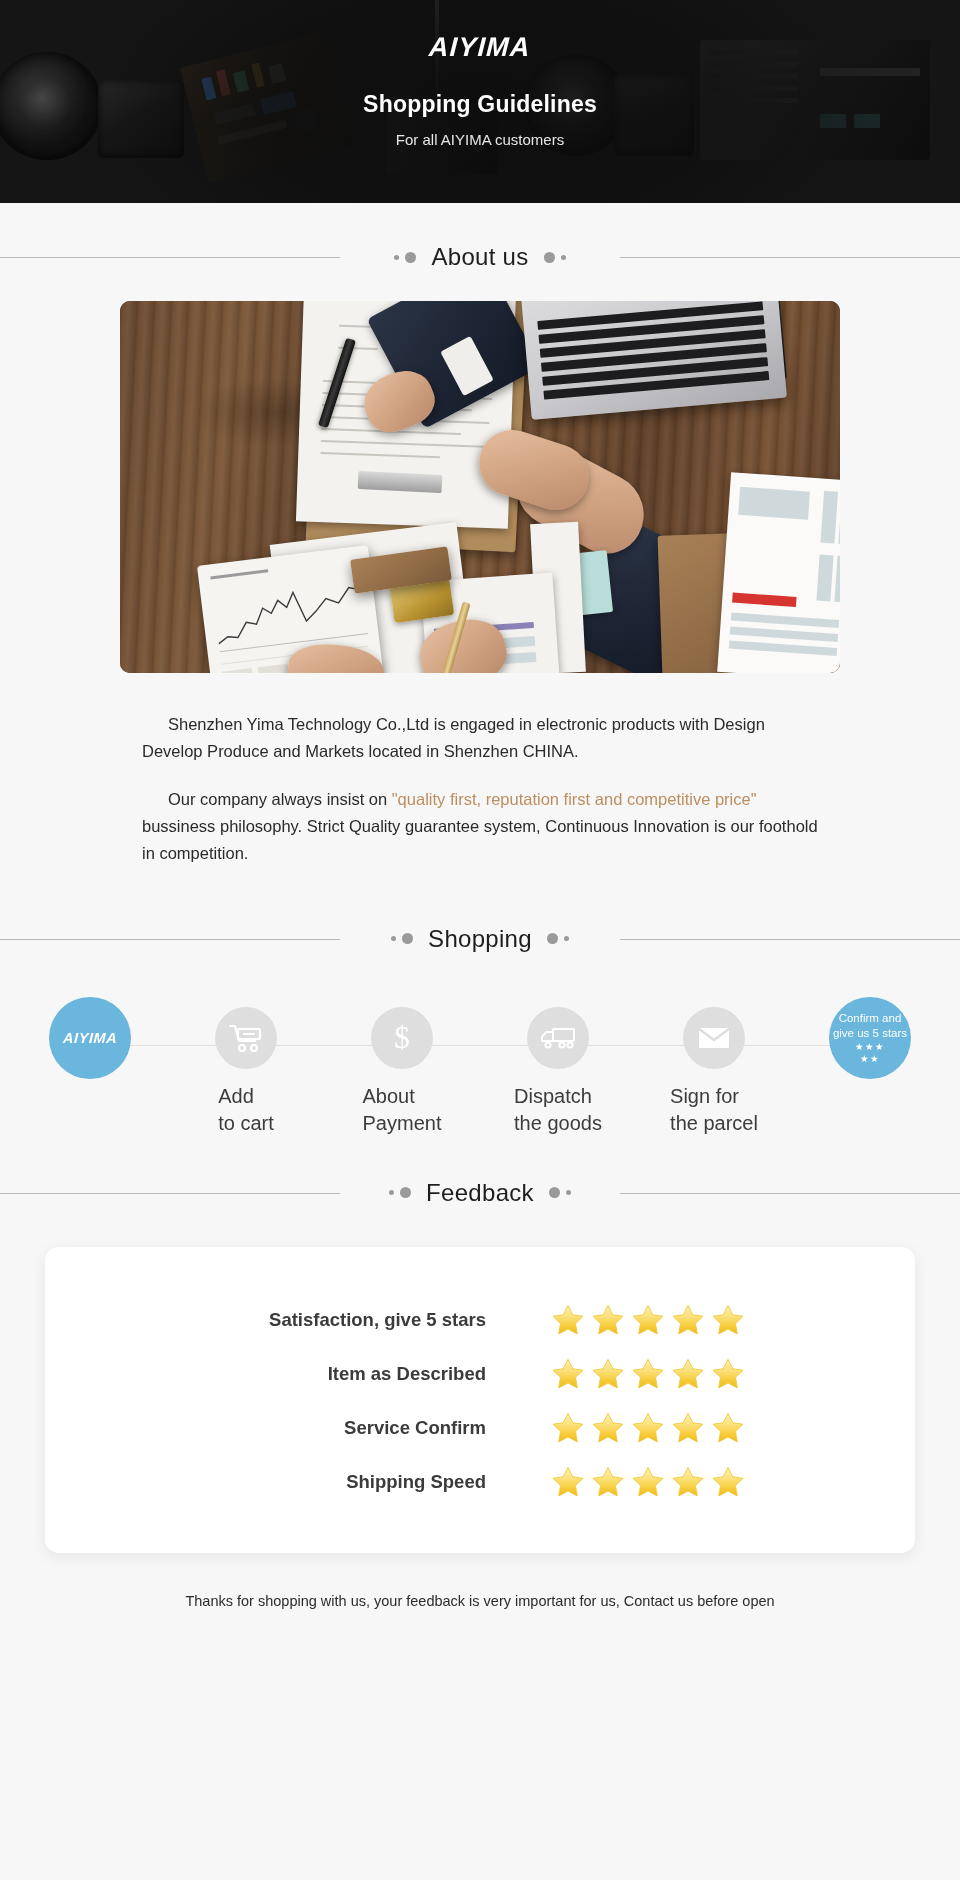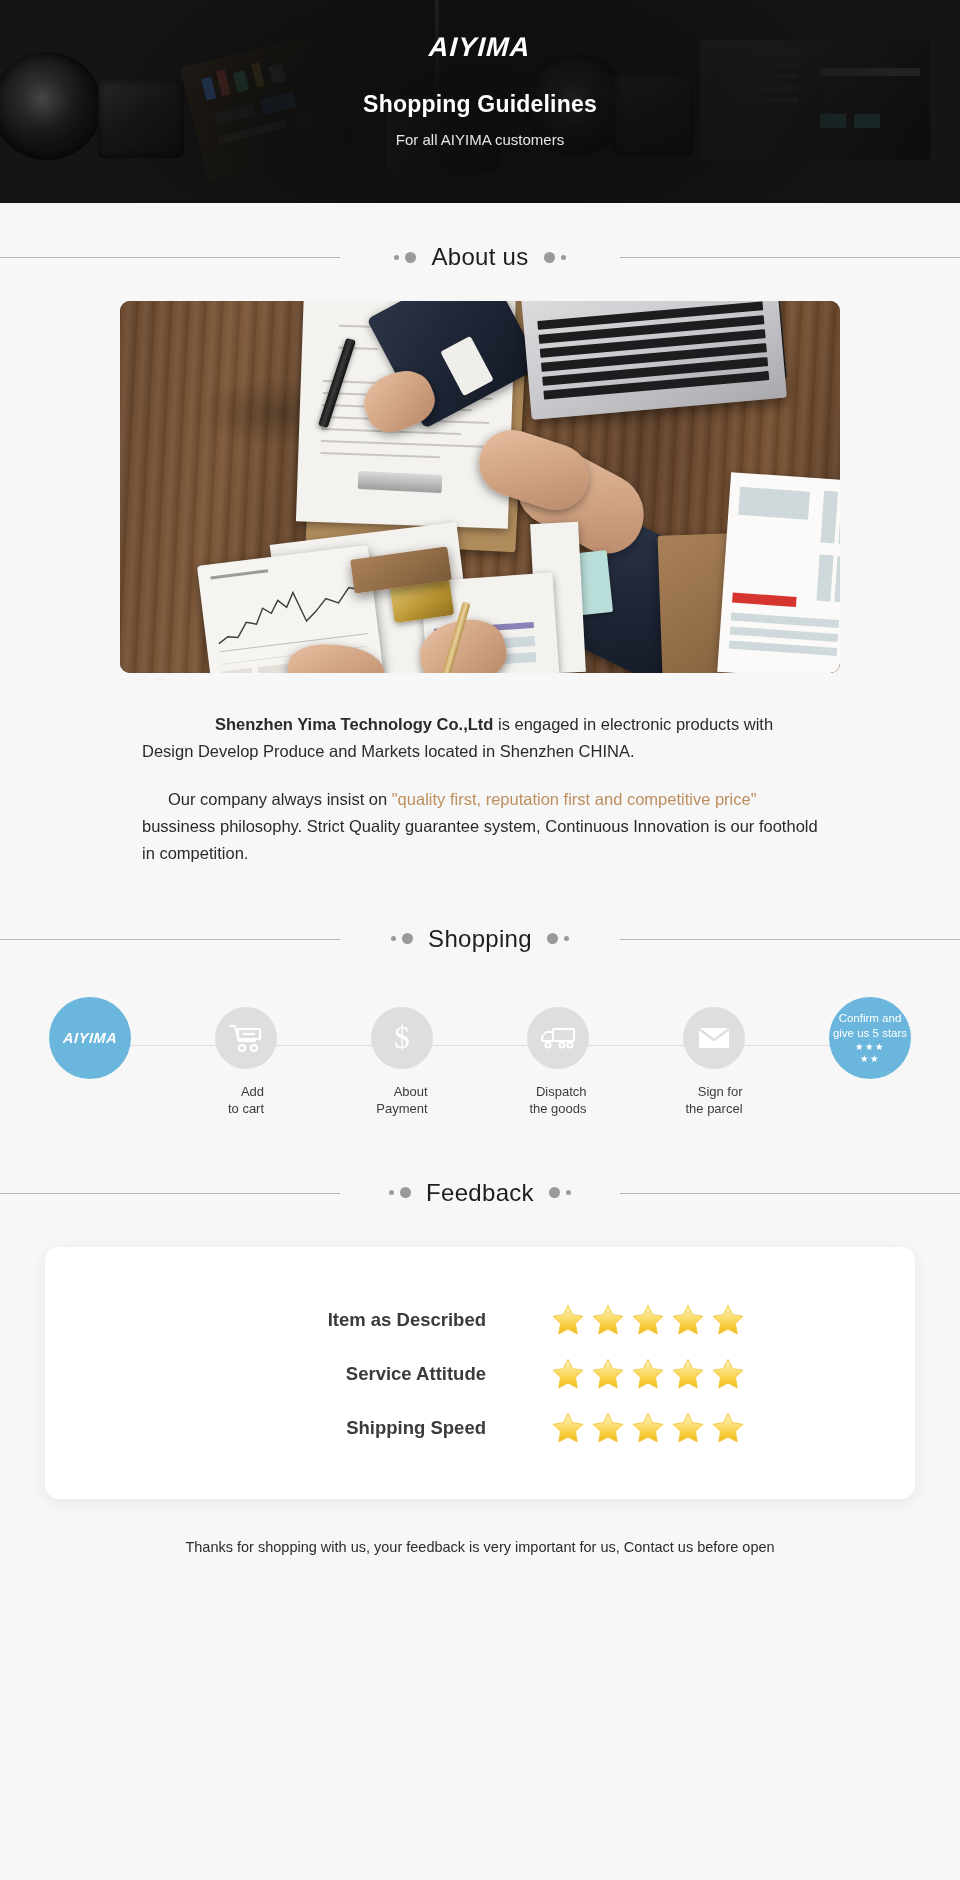--- a/index.html
+++ b/index.html
@@ -292,21 +292,21 @@
   
   .about-copy {
     width: 676px;
     margin: 38px auto 0;
     color: #2a2a2a;
     font-size: 16.5px;
     line-height: 1.62;
   }
   .about-copy p { text-indent: 26px; }
   .about-copy p + p { margin-top: 22px; }
-  .about-copy .strong { font-weight: bold; margin-left: 47px; }
+  .about-copy .strong { font-weight: normal; }
   .about-copy .quote { color: #bd8e5e; }
 
   
   .steps {
     position: relative;
     width: 900px;
     margin: 42px auto 0;
     height: 130px;
   }
   .steps-line {
@@ -353,22 +353,22 @@
     transform: skewX(-3deg);
   }
   .circ .dollar {
     font-size: 31px;
     font-weight: normal;
     line-height: 1;
     font-family: "Liberation Serif", serif;
   }
   .step-label {
     margin-top: 14px;
-    text-align: right;
-    font-size: 13px;
+    text-align: left;
+    font-size: 20px;
     line-height: 1.35;
     color: #3c3c3c;
   }
   .circ-last-inner {
     text-align: center;
     line-height: 1.25;
     font-size: 11.5px;
     color: #ffffff;
   }
   .circ-last-stars {
@@ -698,20 +698,40 @@
       <stop offset="0%" stop-color="#fdf2b8"></stop>
       <stop offset="40%" stop-color="#fbe07a"></stop>
       <stop offset="70%" stop-color="#f7cf3e"></stop>
       <stop offset="100%" stop-color="#efb81c"></stop>
     </linearGradient>
   </defs>
 </svg>
 
 <div class="fb-card">
 
+  <div class="fb-row">
+    <div class="fb-label">Satisfaction, give 5 stars</div>
+    <div class="fb-stars">
+      <svg class="star-svg" width="36" height="36" viewBox="0 0 24 24">
+          <path d="M12 2.2 L15.1 8.5 L22 9.5 L17 14.4 L18.2 21.3 L12 18 L5.8 21.3 L7 14.4 L2 9.5 L8.9 8.5 Z" fill="url(#starGrad)" stroke="#f0c93a" stroke-width=".6" stroke-linejoin="round"></path>
+        </svg>
+      <svg class="star-svg" width="36" height="36" viewBox="0 0 24 24">
+          <path d="M12 2.2 L15.1 8.5 L22 9.5 L17 14.4 L18.2 21.3 L12 18 L5.8 21.3 L7 14.4 L2 9.5 L8.9 8.5 Z" fill="url(#starGrad)" stroke="#f0c93a" stroke-width=".6" stroke-linejoin="round"></path>
+        </svg>
+      <svg class="star-svg" width="36" height="36" viewBox="0 0 24 24">
+          <path d="M12 2.2 L15.1 8.5 L22 9.5 L17 14.4 L18.2 21.3 L12 18 L5.8 21.3 L7 14.4 L2 9.5 L8.9 8.5 Z" fill="url(#starGrad)" stroke="#f0c93a" stroke-width=".6" stroke-linejoin="round"></path>
+        </svg>
+      <svg class="star-svg" width="36" height="36" viewBox="0 0 24 24">
+          <path d="M12 2.2 L15.1 8.5 L22 9.5 L17 14.4 L18.2 21.3 L12 18 L5.8 21.3 L7 14.4 L2 9.5 L8.9 8.5 Z" fill="url(#starGrad)" stroke="#f0c93a" stroke-width=".6" stroke-linejoin="round"></path>
+        </svg>
+      <svg class="star-svg" width="36" height="36" viewBox="0 0 24 24">
+          <path d="M12 2.2 L15.1 8.5 L22 9.5 L17 14.4 L18.2 21.3 L12 18 L5.8 21.3 L7 14.4 L2 9.5 L8.9 8.5 Z" fill="url(#starGrad)" stroke="#f0c93a" stroke-width=".6" stroke-linejoin="round"></path>
+        </svg>
+    </div>
+  </div>
 
   <div class="fb-row">
     <div class="fb-label">Item as Described</div>
     <div class="fb-stars">
       <svg class="star-svg" width="36" height="36" viewBox="0 0 24 24">
           <path d="M12 2.2 L15.1 8.5 L22 9.5 L17 14.4 L18.2 21.3 L12 18 L5.8 21.3 L7 14.4 L2 9.5 L8.9 8.5 Z" fill="url(#starGrad)" stroke="#f0c93a" stroke-width=".6" stroke-linejoin="round"></path>
         </svg>
       <svg class="star-svg" width="36" height="36" viewBox="0 0 24 24">
           <path d="M12 2.2 L15.1 8.5 L22 9.5 L17 14.4 L18.2 21.3 L12 18 L5.8 21.3 L7 14.4 L2 9.5 L8.9 8.5 Z" fill="url(#starGrad)" stroke="#f0c93a" stroke-width=".6" stroke-linejoin="round"></path>
         </svg>
@@ -721,21 +741,21 @@
       <svg class="star-svg" width="36" height="36" viewBox="0 0 24 24">
           <path d="M12 2.2 L15.1 8.5 L22 9.5 L17 14.4 L18.2 21.3 L12 18 L5.8 21.3 L7 14.4 L2 9.5 L8.9 8.5 Z" fill="url(#starGrad)" stroke="#f0c93a" stroke-width=".6" stroke-linejoin="round"></path>
         </svg>
       <svg class="star-svg" width="36" height="36" viewBox="0 0 24 24">
           <path d="M12 2.2 L15.1 8.5 L22 9.5 L17 14.4 L18.2 21.3 L12 18 L5.8 21.3 L7 14.4 L2 9.5 L8.9 8.5 Z" fill="url(#starGrad)" stroke="#f0c93a" stroke-width=".6" stroke-linejoin="round"></path>
         </svg>
     </div>
   </div>
 
   <div class="fb-row">
-    <div class="fb-label">Service Attitude</div>
+    <div class="fb-label">Service Confirm</div>
     <div class="fb-stars">
       <svg class="star-svg" width="36" height="36" viewBox="0 0 24 24">
           <path d="M12 2.2 L15.1 8.5 L22 9.5 L17 14.4 L18.2 21.3 L12 18 L5.8 21.3 L7 14.4 L2 9.5 L8.9 8.5 Z" fill="url(#starGrad)" stroke="#f0c93a" stroke-width=".6" stroke-linejoin="round"></path>
         </svg>
       <svg class="star-svg" width="36" height="36" viewBox="0 0 24 24">
           <path d="M12 2.2 L15.1 8.5 L22 9.5 L17 14.4 L18.2 21.3 L12 18 L5.8 21.3 L7 14.4 L2 9.5 L8.9 8.5 Z" fill="url(#starGrad)" stroke="#f0c93a" stroke-width=".6" stroke-linejoin="round"></path>
         </svg>
       <svg class="star-svg" width="36" height="36" viewBox="0 0 24 24">
           <path d="M12 2.2 L15.1 8.5 L22 9.5 L17 14.4 L18.2 21.3 L12 18 L5.8 21.3 L7 14.4 L2 9.5 L8.9 8.5 Z" fill="url(#starGrad)" stroke="#f0c93a" stroke-width=".6" stroke-linejoin="round"></path>
         </svg>

